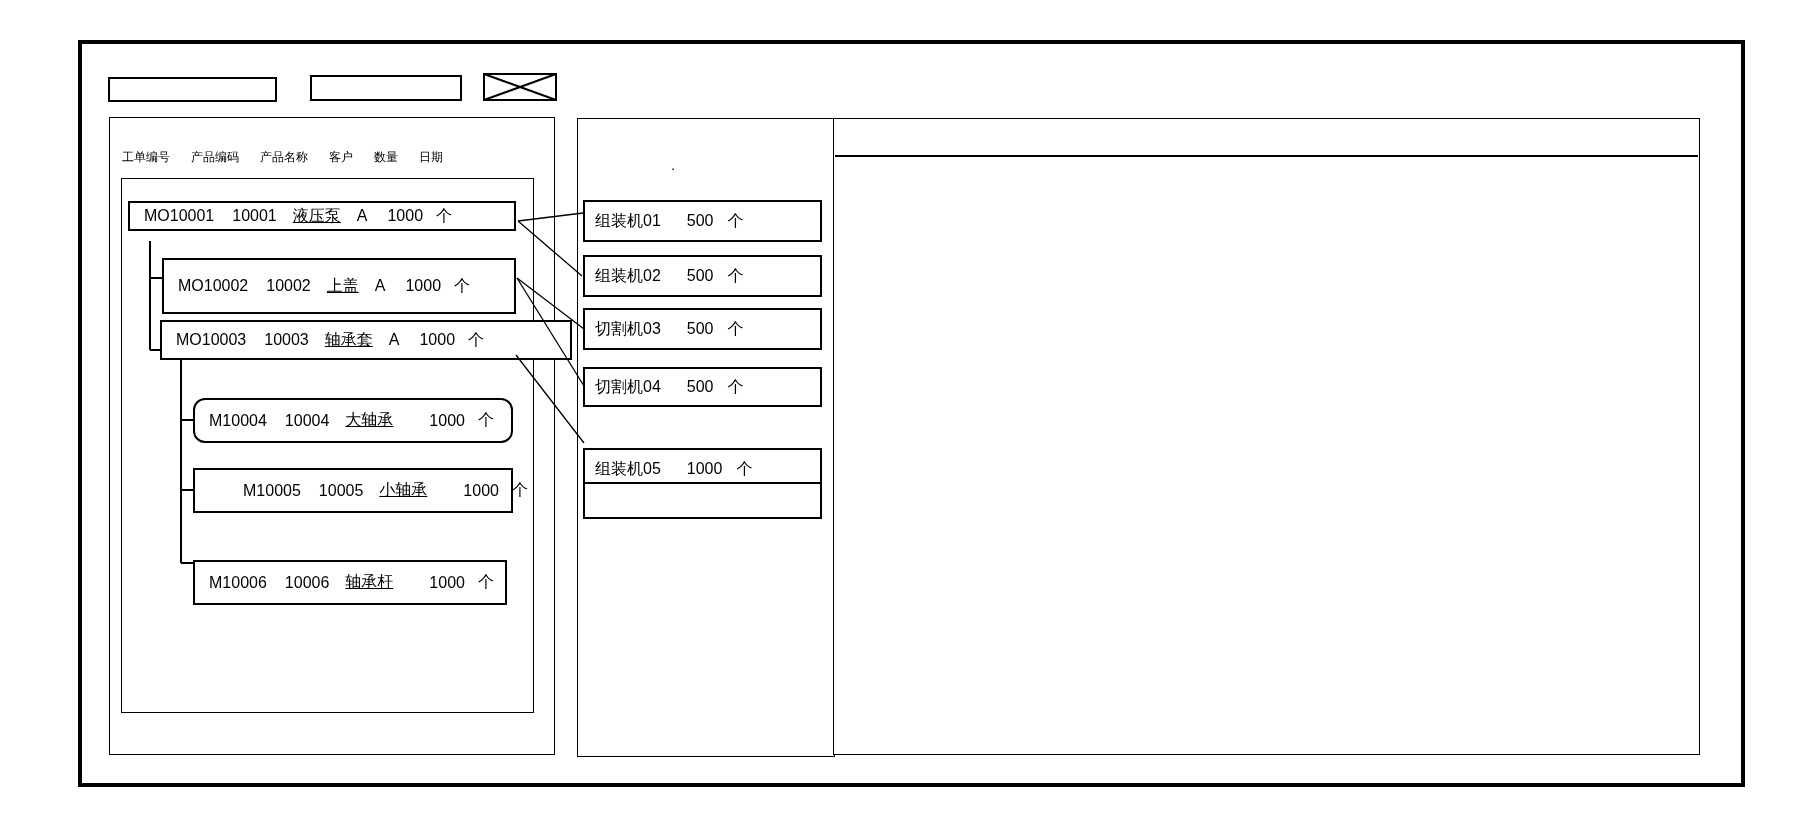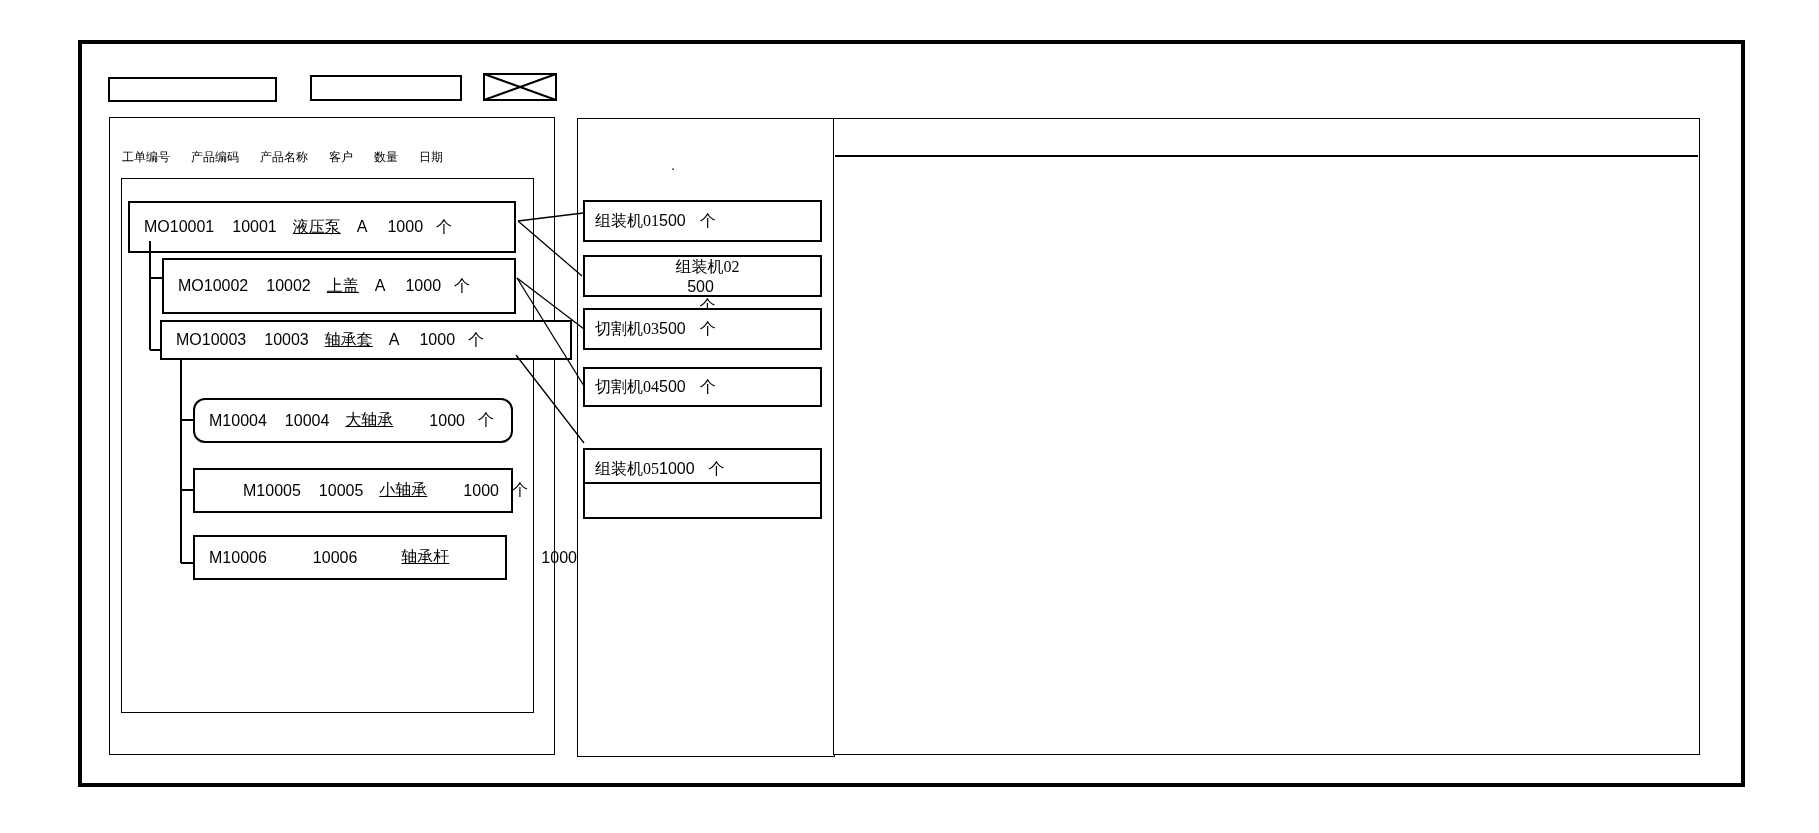--- a/index.html
+++ b/index.html
@@ -35,34 +35,34 @@
   .col-header span{margin-right:21px;}
 
   
   .order-row{display:flex;align-items:center;padding-left:14px;
     font-size:16px;white-space:nowrap;}
   .order-row .c-id{margin-right:18px;}
   .order-row .c-code{margin-right:16px;}
   .order-row .c-name{margin-right:16px;text-decoration:underline;}
   .order-row .c-cust{margin-right:20px;}
   .order-row .c-qty{margin-right:13px;}
-  .r1{left:128px;top:201px;width:388px;height:52px;text-align:center;}
+  .r1{left:128px;top:201px;width:388px;height:30px;text-align:center;}
   .r2{left:162px;top:258px;width:354px;height:56px;}
   .r3{left:160px;top:320px;width:412px;height:40px;}
   .r4{left:193px;top:398px;width:320px;height:45px;border-radius:12px;}
   .r5{left:193px;top:468px;width:320px;height:45px;padding-left:48px;}
-  .r6{left:193px;top:535px;width:314px;height:45px;gap:28px;}
+  .r6{left:193px;top:560px;width:314px;height:45px;}
 
   
   .machine{left:583px;width:239px;display:flex;align-items:center;padding-left:10px;
     font-size:16px;white-space:nowrap;}
-  .machine .m-name{font-family:Liberation Serif, serif;}
+  .machine .m-name{margin-right:26px;}
   .machine .m-qty{margin-right:14px;}
   .m1{top:200px;height:42px;}
-  .m2{top:255px;height:42px;flex-direction:column;}
+  .m2{top:255px;height:42px;}
   .m3{top:308px;height:42px;}
   .m4{top:367px;height:40px;}
   .m5{top:448px;height:42px;}
   .m6{top:482px;height:37px;}
 
   .mid-dot{left:671px;top:156px;font-size:15px;}
 
   svg.overlay{position:absolute;left:0;top:0;width:1819px;height:833px;pointer-events:none;}
   svg.overlay line{stroke:#000;}
   .leader{stroke-width:1.3;}

